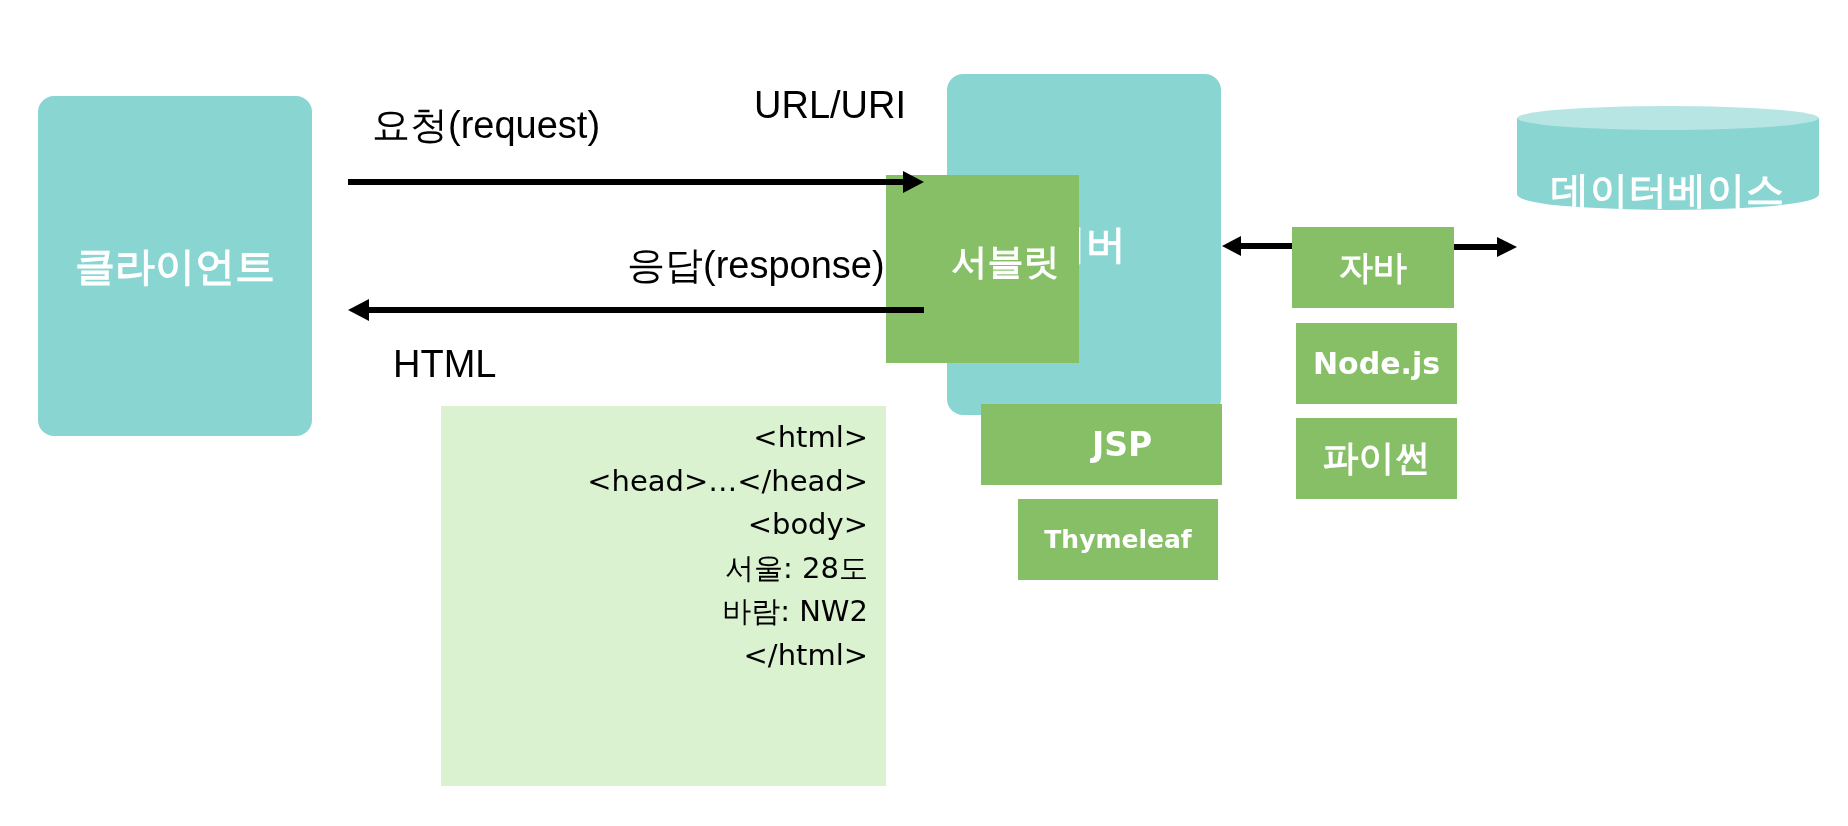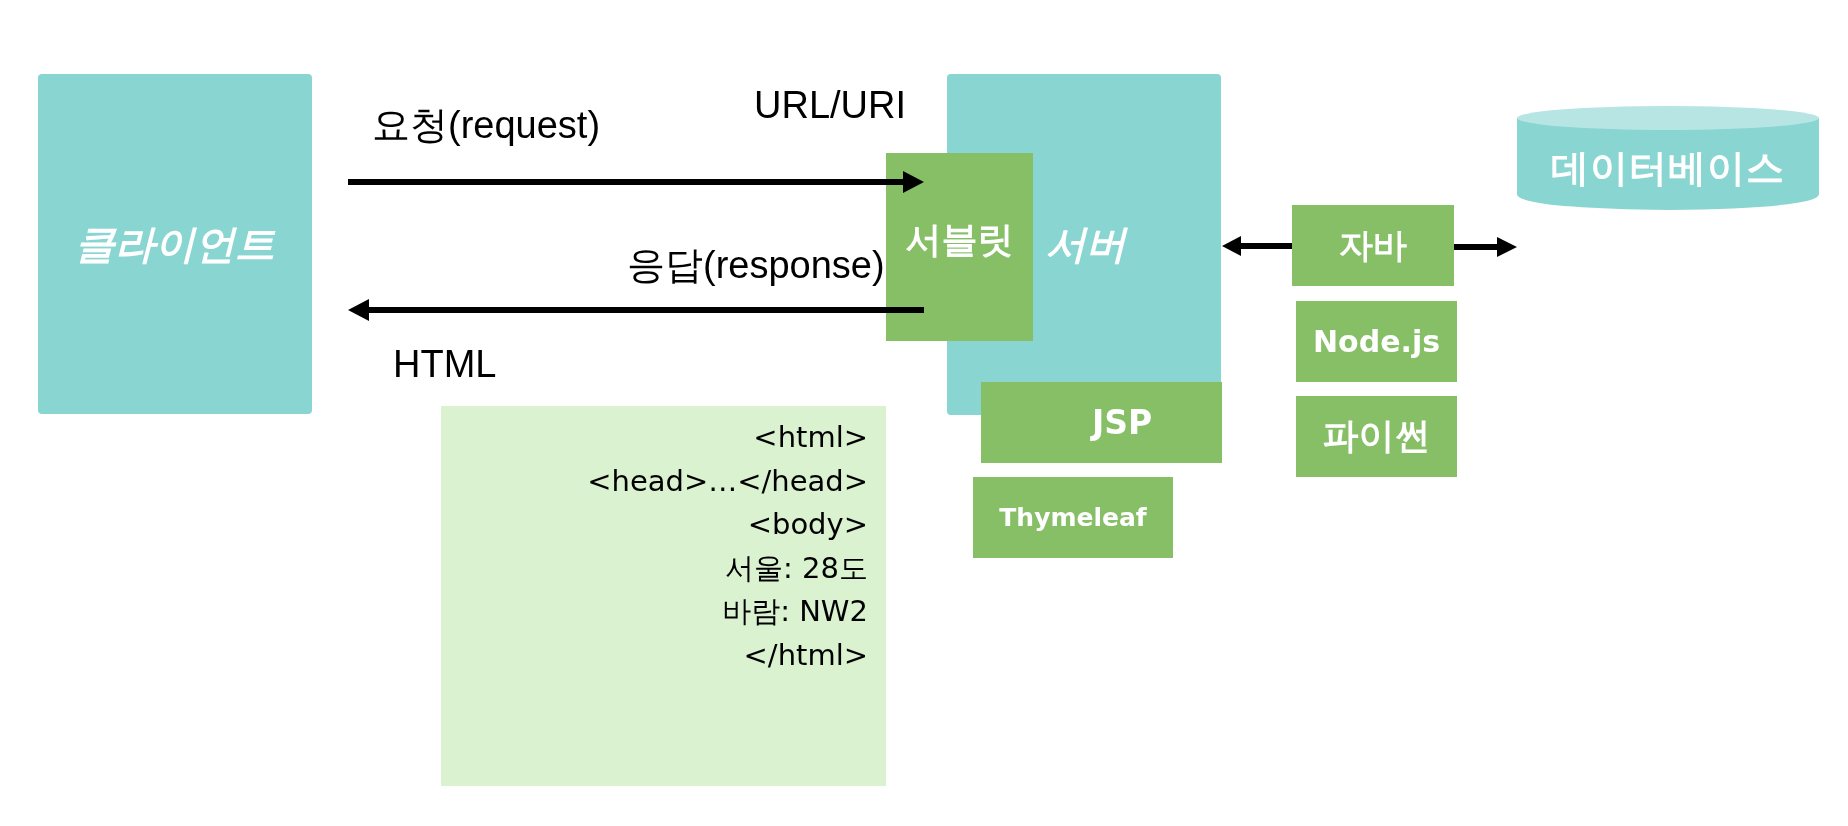--- a/index.html
+++ b/index.html
@@ -1,48 +1,48 @@
 <!DOCTYPE html>
 <html><head>
 <meta charset="utf-8">
 <style>
   html, body { margin:0; padding:0; background:#ffffff; }
   body { width:1848px; height:826px; position:relative; overflow:hidden;
          font-family:"DejaVu Sans", "Liberation Sans", sans-serif; }
   .abs { position:absolute; }
   .teal { background:#88d5d2; }
   .green { background:#87bf67; }
-  .rounded { border-radius:4px;font-style:italic; }
-  .center { display:flex; align-items:center; justify-content:center; }
+  .rounded { border-radius:16px; }
+  .center { display:flex; align-items:center; justify-content:center;margin-top:22px; }
   .wlabel { color:#ffffff; font-weight:bold; white-space:nowrap; }
   .blabel { color:#000000; white-space:nowrap; font-family:"Liberation Sans","DejaVu Sans",sans-serif; }
   svg.arrows { position:absolute; left:0; top:0; }
   .code { background:#daf2d0; box-sizing:border-box; padding:10px 18px 0 18px;text-align:right; }
   .code-line { font-family:"DejaVu Sans", sans-serif; font-size:29px; line-height:43.5px; color:#000; white-space:pre; }
   .squiggle { text-decoration: underline wavy #e03030; text-decoration-thickness:1px; text-underline-offset:4px; }
 </style>
 </head>
 <body>
 
 <div class="abs teal rounded center" style="left:38px;top:74px;width:274px;height:340px;">
   <span class="wlabel" style="font-size:40px;">클라이언트</span>
 </div>
 
 <div class="abs teal rounded" style="left:947px;top:74px;width:274px;height:341px;">
   <span class="abs wlabel" style="left:99px;top:143px;font-size:40px;">서버</span>
 </div>
 
-<div class="abs green center" style="left:886px;top:153px;width:147px;height:188px;">
+<div class="abs green center" style="left:886px;top:153px;width:147px;height:188px;padding-left:46px;">
   <span class="wlabel" style="font-size:36px;margin-top:-14px;">서블릿</span>
 </div>
 
 <div class="abs green center" style="left:981px;top:382px;width:200px;height:81px;padding-left:41px;">
   <span class="wlabel" style="font-size:33px;">JSP</span>
 </div>
-<div class="abs green center" style="left:973px;top:477px;width:200px;height:81px;">
+<div class="abs green center" style="left:1018px;top:477px;width:200px;height:81px;">
   <span class="wlabel" style="font-size:25px;">Thymeleaf</span>
 </div>
 
 <div class="abs green center" style="left:1292px;top:205px;width:162px;height:81px;">
   <span class="wlabel" style="font-size:34px;">자바</span>
 </div>
 <div class="abs green center" style="left:1296px;top:301px;width:161px;height:81px;">
   <span class="wlabel" style="font-size:30px;">Node.js</span>
 </div>
 <div class="abs green center" style="left:1296px;top:396px;width:161px;height:81px;">

